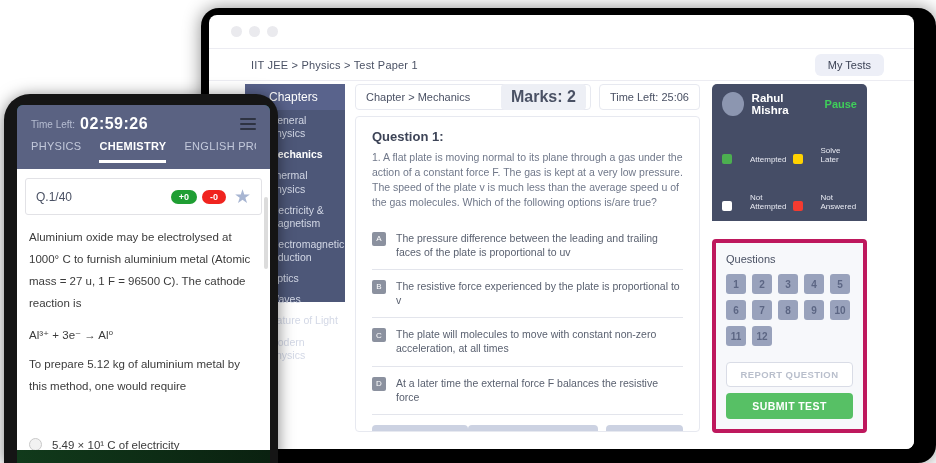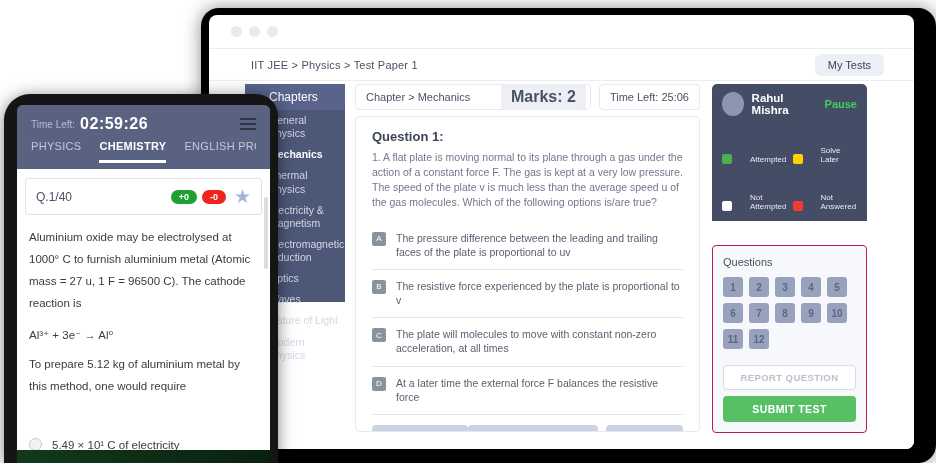--- a/index.html
+++ b/index.html
@@ -43,21 +43,21 @@
   .rpanel { margin:3px 0 0 12px; width:155px; }
   .usercard { background:#454d66; border-radius:5px 5px 0 0; padding:8px 10px 10px; }
   .userrow { display:flex; align-items:center; gap:8px; }
   .avatar { width:24px; height:24px; border-radius:50%; background:#8c96b0; }
   .uname { font-size:11.5px; font-weight:bold; color:#fff; }
   .pause { margin-left:auto; font-size:11px; font-weight:bold; color:#3fcf5a; cursor:pointer; }
   .legend { display:grid; grid-template-columns:1fr 1fr; gap:9px 6px; margin-top:10px; }
   .leg { display:flex; align-items:flex-end; gap:18px;margin-top:20px; }
   .sw { width:10px; height:10px; border-radius:2px; flex:0 0 auto; }
   .leg span { font-size:8px; color:#e8eaf2; }
-  .qnumcard { margin-top:24px; background:#f7f8fb; border:1px solid #be185d; border-radius:4px; padding:10px; }
+  .qnumcard { margin-top:18px; background:#f7f8fb; border:4px solid #be185d; border-radius:4px; padding:10px; }
   .qnumtitle { font-size:11px; color:#4a5164; margin-bottom:9px; }
   .grid { display:grid; grid-template-columns:repeat(5,20px); gap:6px; }
   .cell { width:20px; height:20px; background:#99a2bc; border-radius:3px; color:#5c6684; font-size:10px; font-weight:bold; display:flex; align-items:center; justify-content:center; cursor:pointer; }
   .report { margin-top:16px; width:100%; background:#fff; border:1px solid #d9dce6; border-radius:4px; padding:6px 0; font-size:9.5px; font-weight:bold; color:#b9bfcc; letter-spacing:.4px; cursor:pointer; }
   .submit { margin-top:6px; width:100%; background:#57c065; border:none; border-radius:4px; padding:7px 0; font-size:10.5px; font-weight:bold; color:#fff; letter-spacing:.4px; cursor:pointer; }
 
   
   .phone { position:absolute; left:4px; top:94px; width:274px; height:369px; background:#151515; border-radius:26px 22px 0 0; padding:11px 8px 0 13px; box-shadow:0 2px 16px rgba(0,0,0,.5); }
   .screen { width:100%; height:100%; background:#0f766e; border-radius:6px 6px 0 0; overflow:hidden; display:flex; flex-direction:column; position:relative; }
   .phead { background:#5a6282; padding:10px 14px 0; height:64px; flex:0 0 auto; }

